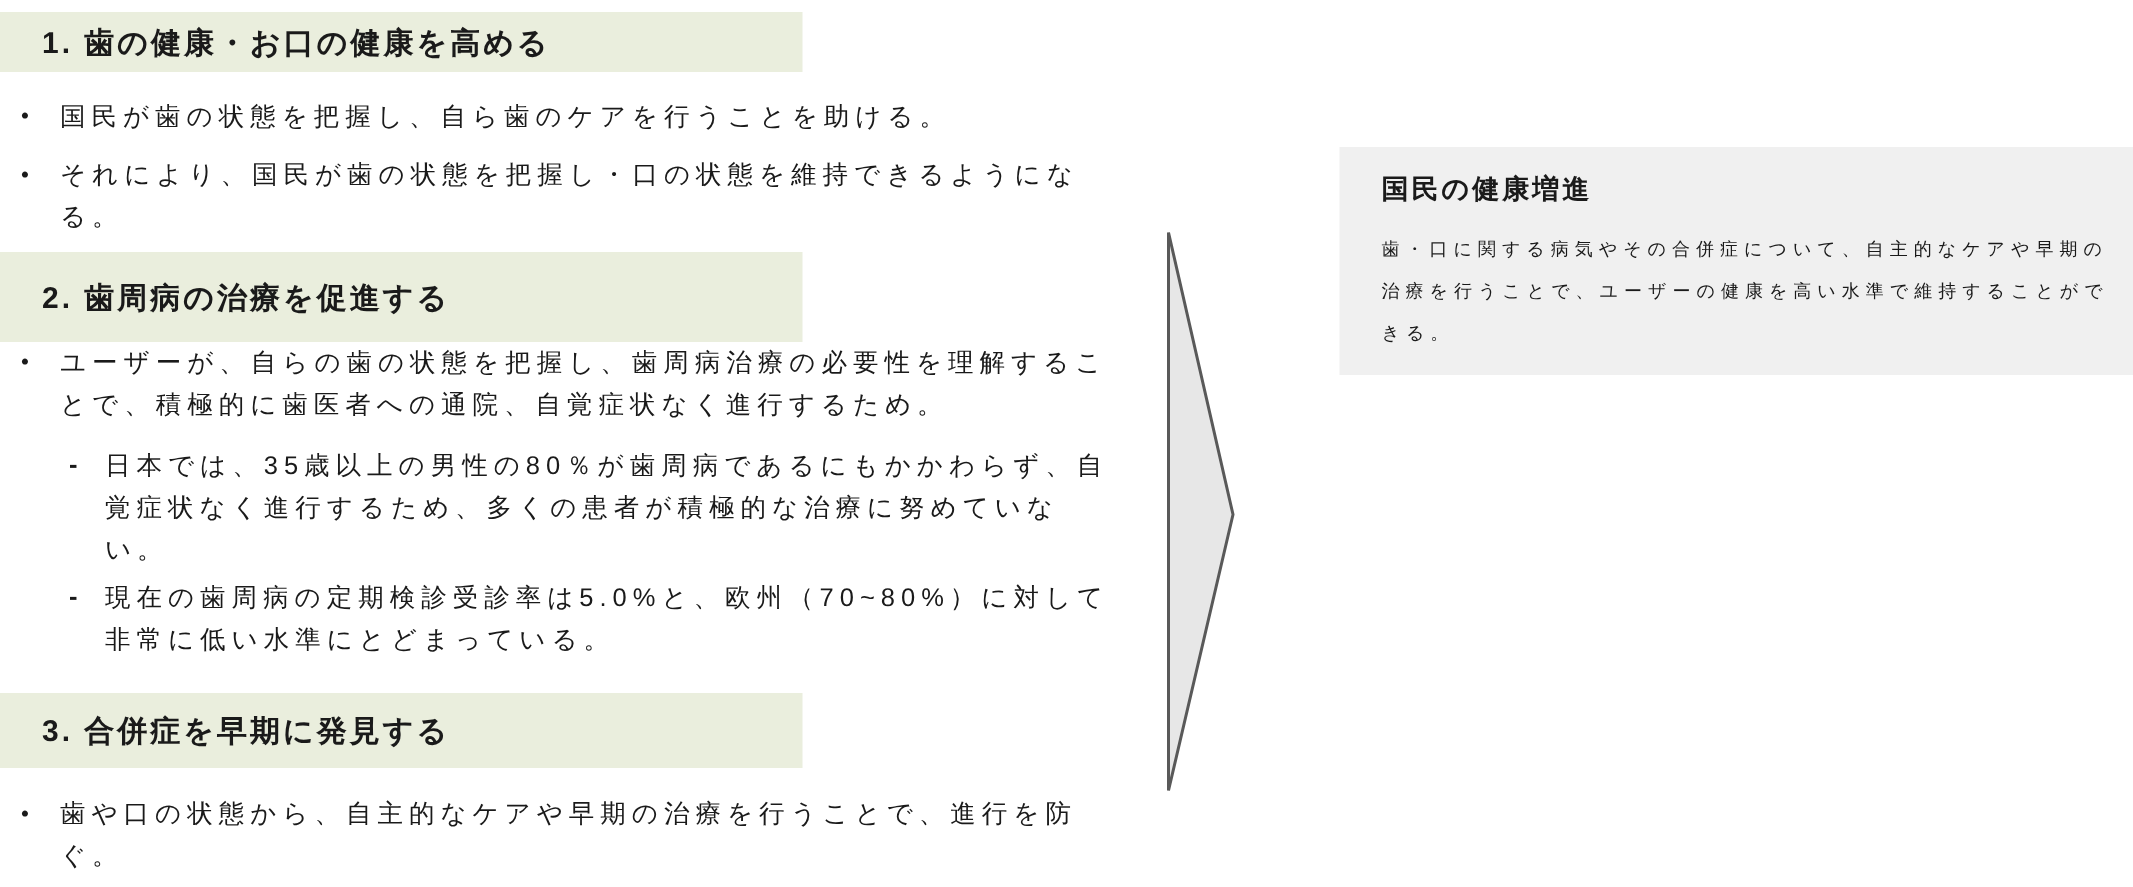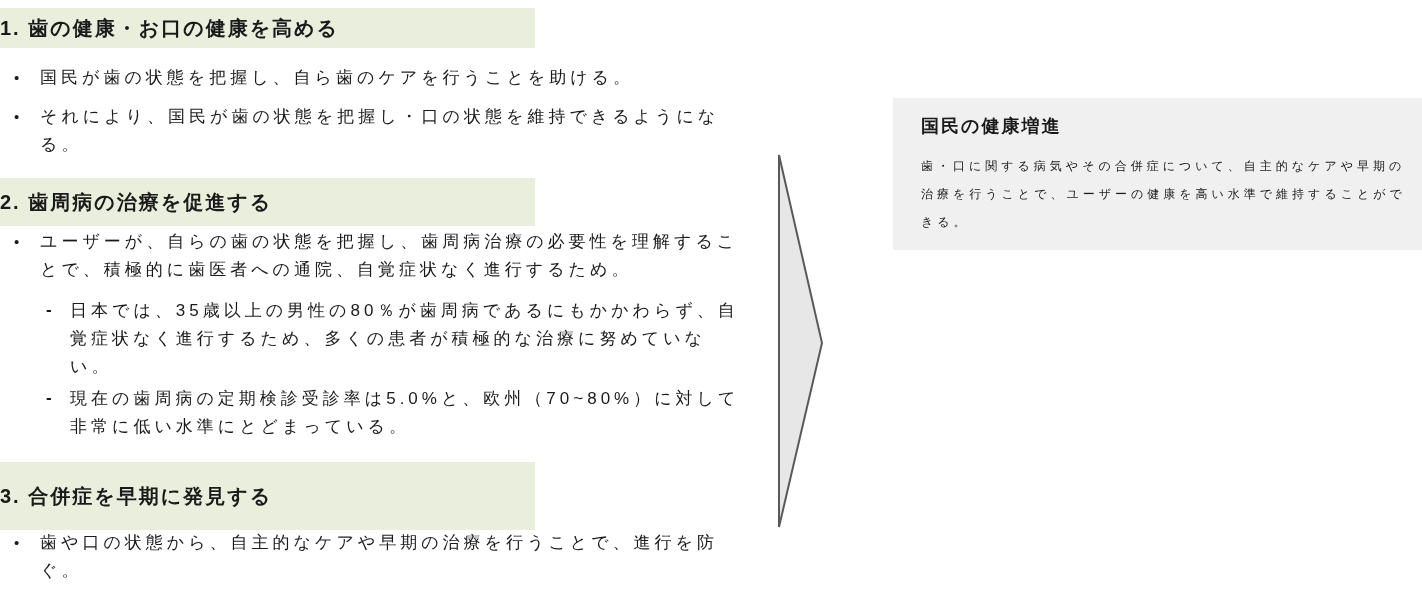--- a/index.html
+++ b/index.html
@@ -20,21 +20,21 @@
     width:1422px;height:591px;
     background:#ffffff;
     overflow:hidden;
   }
   
   .left-col{position:absolute;left:0;top:0;width:740px;height:591px;}
   .sec-header{
     position:absolute;left:0;width:535px;
     background:var(--section-header-bg);
     font-weight:bold;font-size:20px;letter-spacing:2px;
-    padding-left:0;
+    padding-left:28px;
     display:flex;align-items:center;
     white-space:nowrap;
   }
   .bullet{
     position:absolute;left:0;width:740px;
     font-size:17px;letter-spacing:4px;line-height:28px;
   }
   .bullet .btext{display:block;}
   .bullet.l1{padding-left:40px;}
   .bullet.l1 .marker{position:absolute;left:14px;top:0;font-size:15px;letter-spacing:0;}
@@ -73,40 +73,40 @@
     <div class="bullet l1" style="top:64px;">
       <span class="marker">•</span>
       <span class="btext">国民が歯の状態を把握し、自ら歯のケアを行うことを助ける。</span>
     </div>
 
     <div class="bullet l1" style="top:103px;">
       <span class="marker">•</span>
       <span class="btext">それにより、国民が歯の状態を把握し・口の状態を維持できるようになる。</span>
     </div>
 
-    <div class="sec-header" style="top:178px;height:48px;">
+    <div class="sec-header" style="top:168px;height:60px;">
       <span>2.  歯周病の治療を促進する</span>
     </div>
 
     <div class="bullet l1" style="top:228px;">
       <span class="marker">•</span>
       <span class="btext">ユーザーが、自らの歯の状態を把握し、歯周病治療の必要性を理解することで、積極的に歯医者への通院、自覚症状なく進行するため。</span>
     </div>
 
     <div class="bullet l2" style="top:297px;">
       <span class="marker">-</span>
       <span class="btext">日本では、35歳以上の男性の80％が歯周病であるにもかかわらず、自覚症状なく進行するため、多くの患者が積極的な治療に努めていない。</span>
     </div>
 
     <div class="bullet l2" style="top:385px;">
       <span class="marker">-</span>
       <span class="btext">現在の歯周病の定期検診受診率は5.0%と、欧州（70~80%）に対して非常に低い水準にとどまっている。</span>
     </div>
 
-    <div class="sec-header" style="top:462px;height:68px;">
+    <div class="sec-header" style="top:462px;height:50px;">
       <span>3. 合併症を早期に発見する</span>
     </div>
 
     <div class="bullet l1" style="top:529px;">
       <span class="marker">•</span>
       <span class="btext">歯や口の状態から、自主的なケアや早期の治療を行うことで、進行を防ぐ。</span>
     </div>
 
   </div>
 

